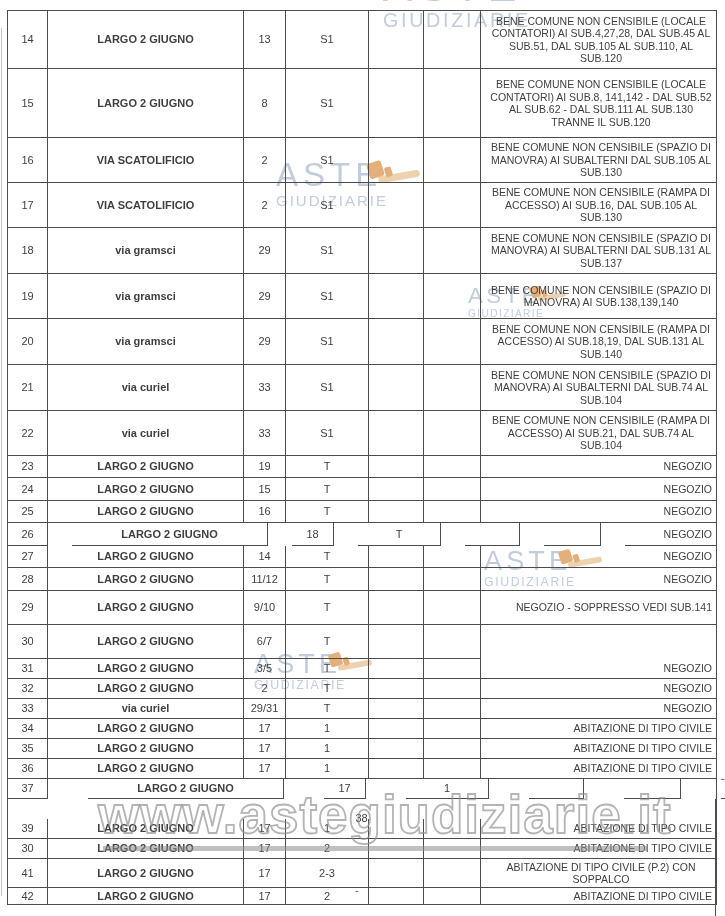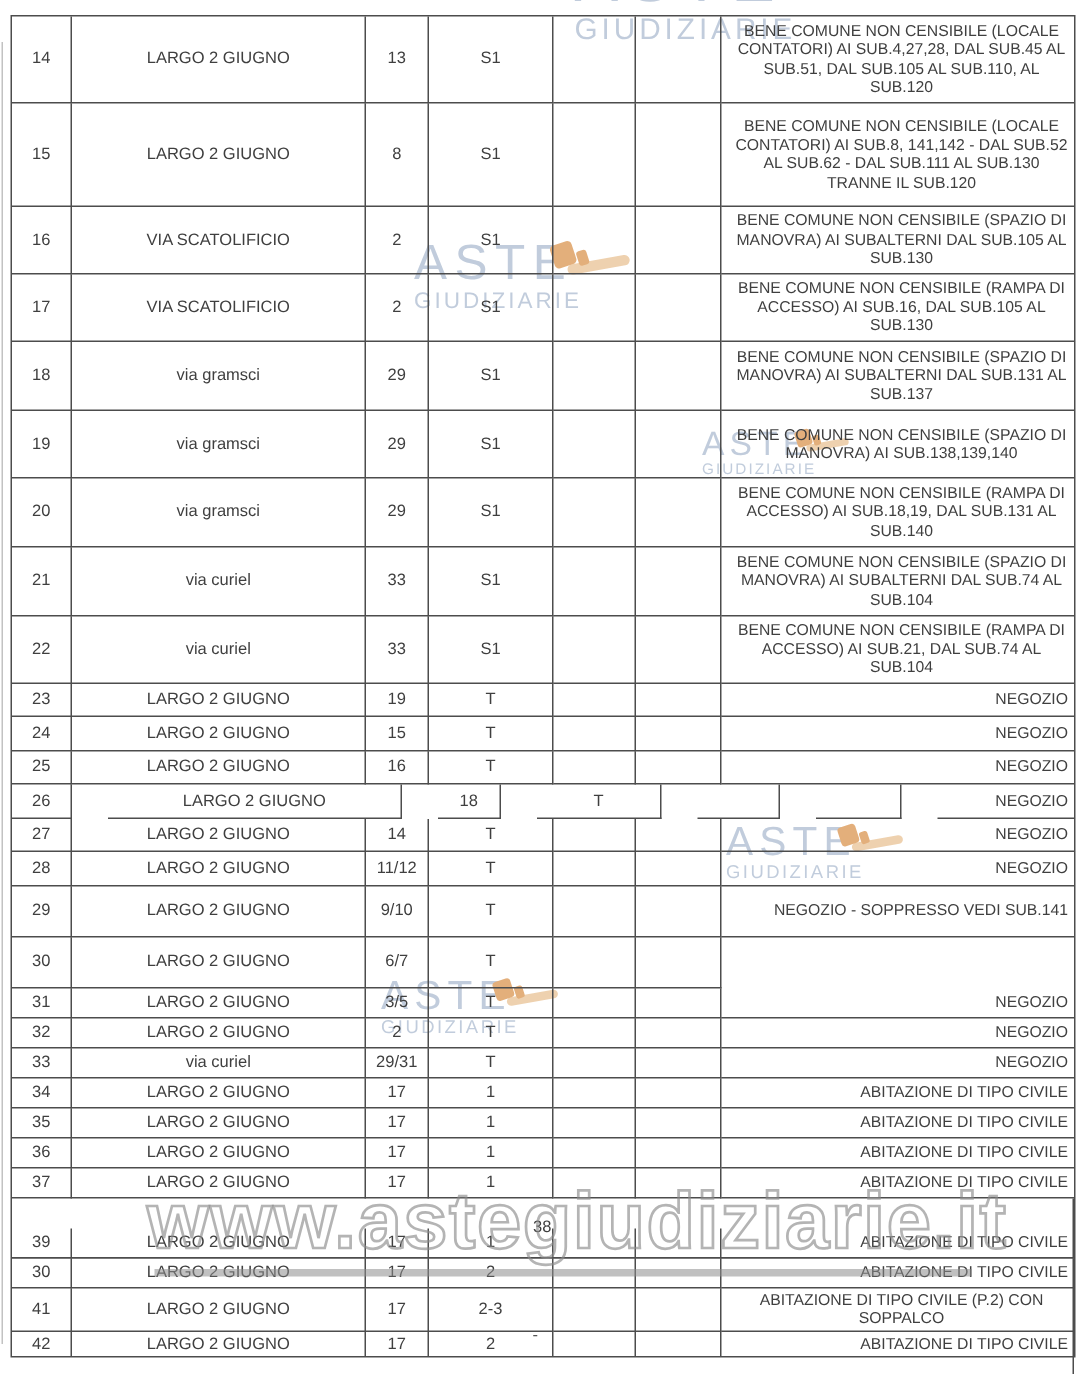--- a/index.html
+++ b/index.html
@@ -16,21 +16,21 @@
     border:1px solid #4c4c4c;z-index:1;background:transparent;
   }
   .row{display:flex;box-sizing:border-box;}
   .cell{
     box-sizing:border-box;border-right:1px solid #4c4c4c;border-bottom:1px solid #4c4c4c;
     display:flex;align-items:center;justify-content:center;text-align:center;
     font-size:11px;line-height:12.5px;overflow:hidden;
   }
   .row:last-child .cell{border-bottom:none;}
   .c1{flex:0 0 40px;}
-  .c2{flex:0 0 196px;}
+  .c2{flex:0 0 196px;font-weight:bold;}
   .c3{flex:0 0 42px;}
   .c4{flex:0 0 83px;}
   .c5{flex:0 0 55px;}
   .c6{flex:0 0 57px;}
   .c7{flex:1 1 auto;border-right:none;padding:0 4px;font-size:10.5px;justify-content:flex-end;}
   .c7 span{display:block;max-width:222px;}
 
   
   .wm{
     position:absolute;z-index:0;transform-origin:top left;color:#b7c4d6;opacity:.85;
@@ -546,21 +546,21 @@
           </div>
           <div class="cell c4">
             <span>1</span>
           </div>
           <div class="cell c5"></div>
           <div class="cell c6"></div>
           <div class="cell c7">
             <span>ABITAZIONE DI TIPO CIVILE</span>
           </div>
         </div>
-        <div class="row" style="height: 20px;">
+        <div class="row" style="height: 20px; gap: 40px;">
           <div class="cell c1">
             <span>37</span>
           </div>
           <div class="cell c2">
             <span>LARGO 2 GIUGNO</span>
           </div>
           <div class="cell c3">
             <span>17</span>
           </div>
           <div class="cell c4">

